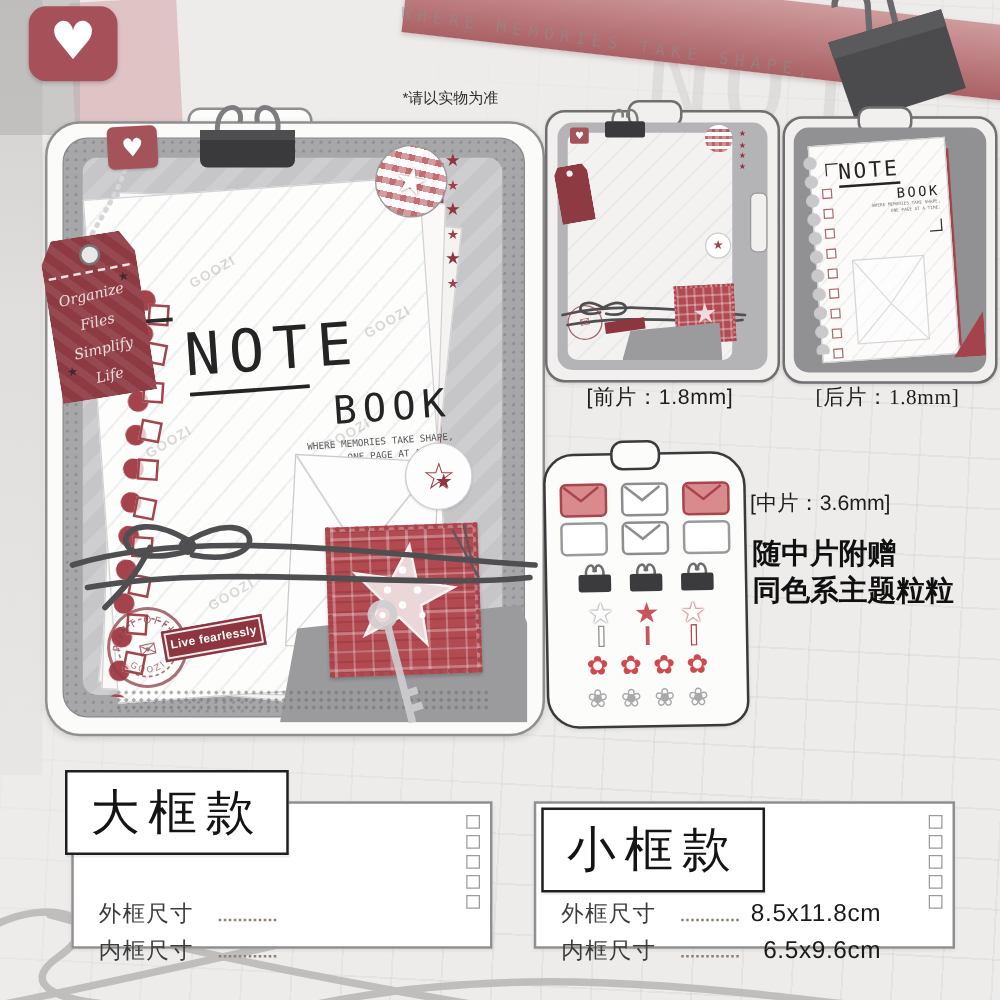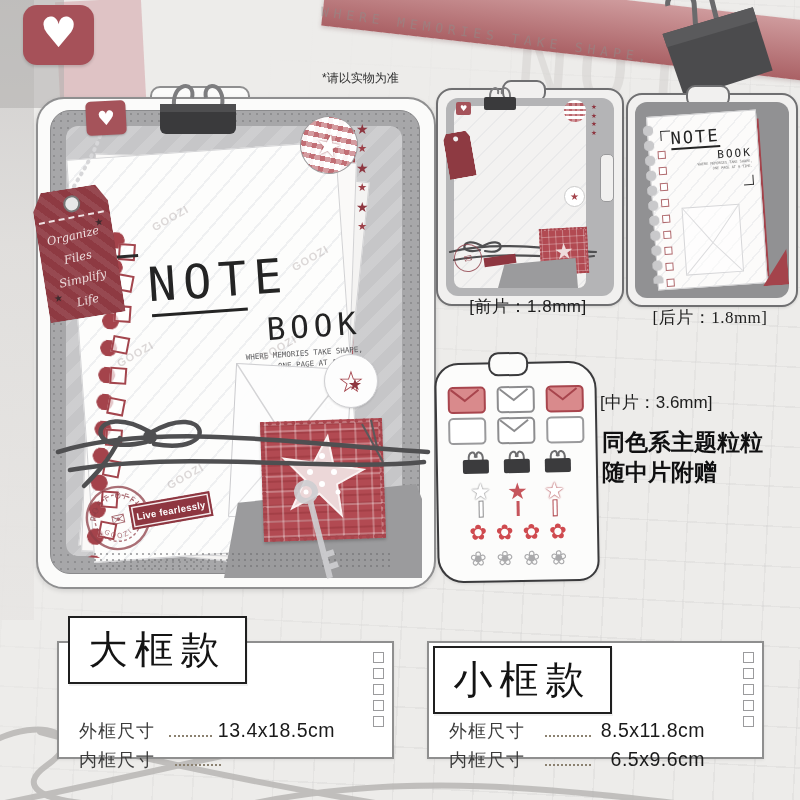--- a/index.html
+++ b/index.html
@@ -145,21 +145,21 @@
   .bk-chk i{width:6px;height:6px;border:1px solid #b06a6e;display:block;background:#fff;}
   .bk-note{position:absolute;left:22px;top:12px;width:80px;}
   .bk-note .t{font-family:"DejaVu Sans Mono",monospace;font-size:17px;letter-spacing:2px;color:#242424;border-bottom:2px solid #242424;display:inline-block;}
   .bk-note .b{font-family:"DejaVu Sans Mono",monospace;font-size:11px;letter-spacing:2px;color:#242424;text-align:right;margin-top:1px;}
   .bk-note .s{font-family:"DejaVu Sans Mono",monospace;font-size:3.5px;color:#777;text-align:right;line-height:5px;}
   .bk-brk-tl{position:absolute;left:12px;top:14px;width:9px;height:9px;border-left:1.5px solid #333;border-top:1.5px solid #333;}
   .bk-brk-br{position:absolute;left:92px;top:64px;width:9px;height:9px;border-right:1.5px solid #333;border-bottom:1.5px solid #333;}
   .bk-env{position:absolute;left:28px;top:92px;width:56px;height:66px;border:1px solid #d6d6d8;background:rgba(255,255,255,.5);}
   .bk-tri{position:absolute;left:104px;top:140px;width:26px;height:36px;background:#a4434b;clip-path:polygon(100% 0,100% 100%,0 100%);}
   .piece-label{font-size:17px;color:#1d1d1d;text-align:center;letter-spacing:.5px;}
-  .lbl-front{left:436px;top:295px;width:184px;}
+  .lbl-front{left:436px;top:306px;width:184px;}
   .lbl-back{left:626px;top:306px;width:168px;font-family:Liberation Serif, serif;}
   
   .sheet{left:436px;top:362px;width:158px;height:216px;background:#fcfcfb;border:2.5px solid #3a3a3c;
     border-radius:24px 28px 20px 26px;transform:rotate(-1deg);box-shadow:0 1px 3px rgba(0,0,0,.1);}
   .sheet-tab{position:absolute;left:52px;top:-12px;width:36px;height:20px;background:#fcfcfb;border:2.5px solid #3a3a3c;border-radius:10px;}
   .srow{position:absolute;left:0;width:100%;display:flex;justify-content:center;gap:11px;align-items:center;}
   .env-ic{width:34px;height:23px;border-radius:5px;position:relative;}
   .env-fill{background:#d98a8c;border:2px solid #a8454d;}
   .env-line{background:#fff;border:2px solid #8d8d8f;}
   .env-ic svg{position:absolute;left:0;top:0;}
@@ -178,21 +178,21 @@
   .flower-o{color:#a9a9ab;font-size:20px;font-family:"DejaVu Sans",sans-serif;line-height:1;}
   
   .mid-label{left:600px;top:391px;font-size:17px;color:#1d1d1d;}
   .mid-bold{left:602px;top:427px;font-size:23px;font-weight:800;color:#101011;line-height:30px;}
   
   .card{background:#fff;border:2px solid #8f8f8f;box-shadow:0 1px 3px rgba(0,0,0,.08);}
   .card1{left:57px;top:641px;width:333px;height:114px;}
   .card2{left:427px;top:641px;width:333px;height:114px;}
   .title-box{background:#fff;border:2.5px solid #1f1f1f;display:flex;align-items:center;justify-content:center;
     font-size:39px;letter-spacing:7px;color:#141414;box-shadow:1px 2px 0 rgba(0,0,0,.06);}
-  .tb1{left:68px;top:616px;width:175px;height:64px;text-align:center;}
+  .tb1{left:52px;top:616px;width:175px;height:64px;text-align:center;}
   .tb2{left:433px;top:646px;width:175px;height:64px;}
   .spec-rows{position:absolute;left:20px;top:40px;width:256px;}
   .spec-row{display:flex;align-items:baseline;height:29px;}
   .spec-label{font-size:18px;color:#3c3c3c;width:96px;letter-spacing:1px;margin-top:36px;}
   .spec-leader{width:46px;border-bottom:2.5px dotted #8b8170;margin:0 6px 5px 0;}
   .spec-value{font-size:19.5px;color:#1a1a1a;flex:1;text-align:right;letter-spacing:.5px;}
   .chk-col{position:absolute;right:8px;top:9px;display:flex;flex-direction:column;gap:5px;}
   .chk-col i{width:9px;height:9px;border:1.5px solid #9b9b9d;display:block;background:#fff;}
   svg{display:block;}
 </style>
@@ -541,30 +541,29 @@
   <div class="srow" style="top:184px;gap:10px">
     <span class="flower-o">❀</span>
     <span class="flower-o">❀</span>
     <span class="flower-o">❀</span>
     <span class="flower-o">❀</span>
   </div>
 </div>
 
 <div class="abs mid-label">[中片：3.6mm]</div>
 <div class="abs mid-bold">
+  <div>随中片附赠</div>
   <div>同色系主题粒粒</div>
-  <div>随中片附赠</div>
 </div>
 
 <div class="abs card card1">
   <div class="spec-rows">
     <div class="spec-row">
       <span class="spec-label">外框尺寸</span>
       <span class="spec-leader"></span>
-      <span class="spec-value">13.4x18.5cm</span>
     </div>
     <div class="spec-row">
       <span class="spec-label">内框尺寸</span>
       <span class="spec-leader"></span>
     </div>
   </div>
   <div class="chk-col">
     <i></i>
       <i></i>
       <i></i>

